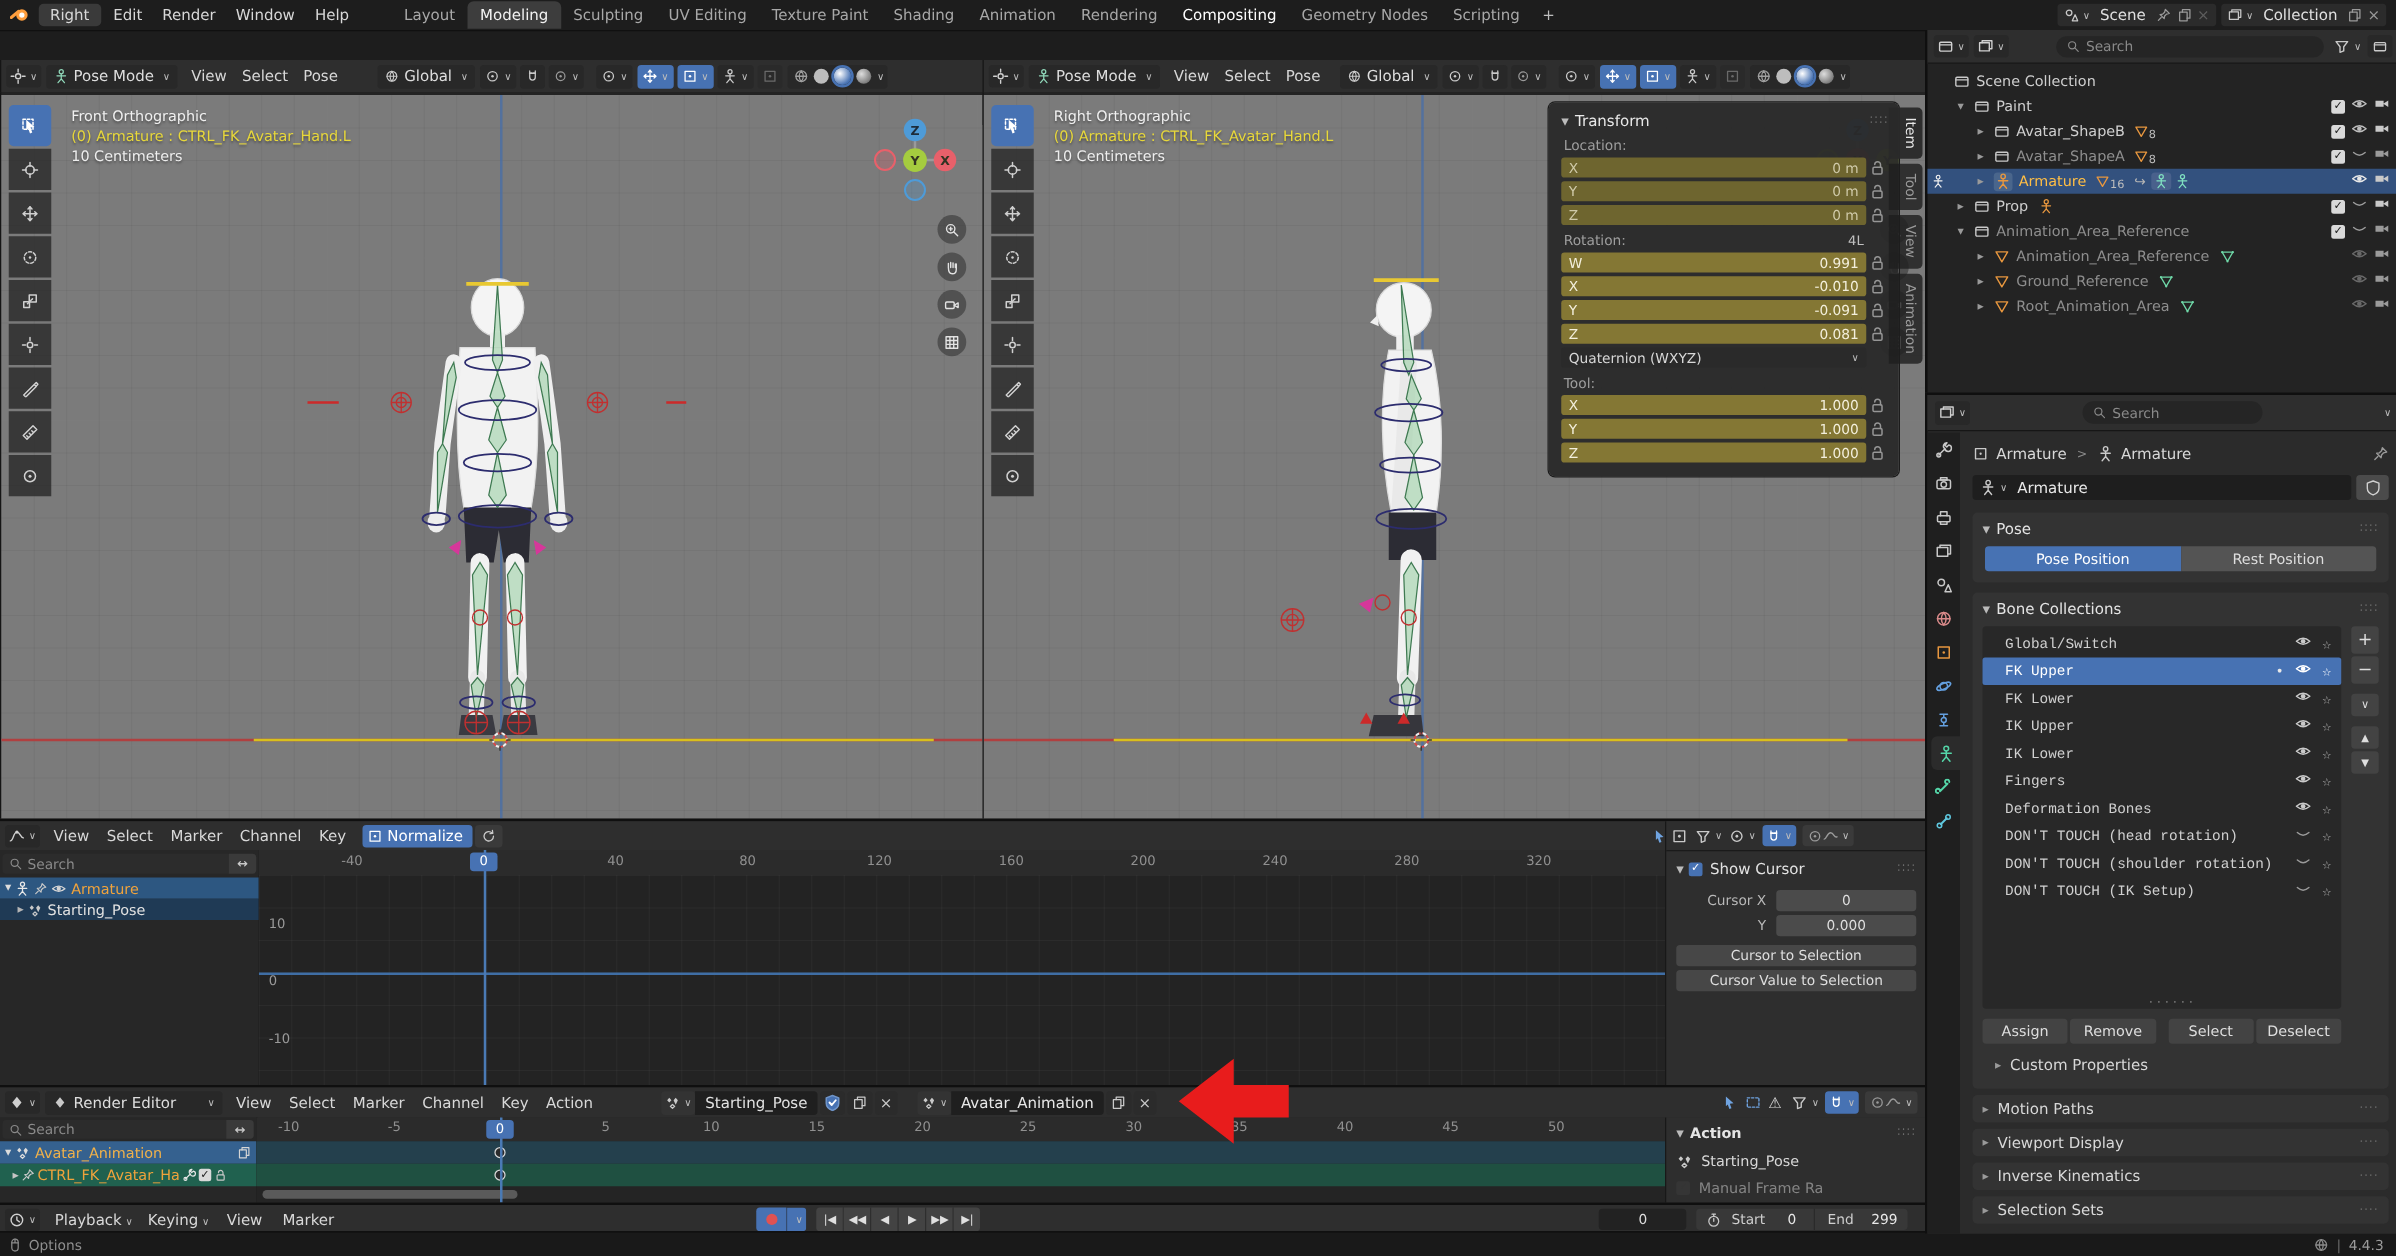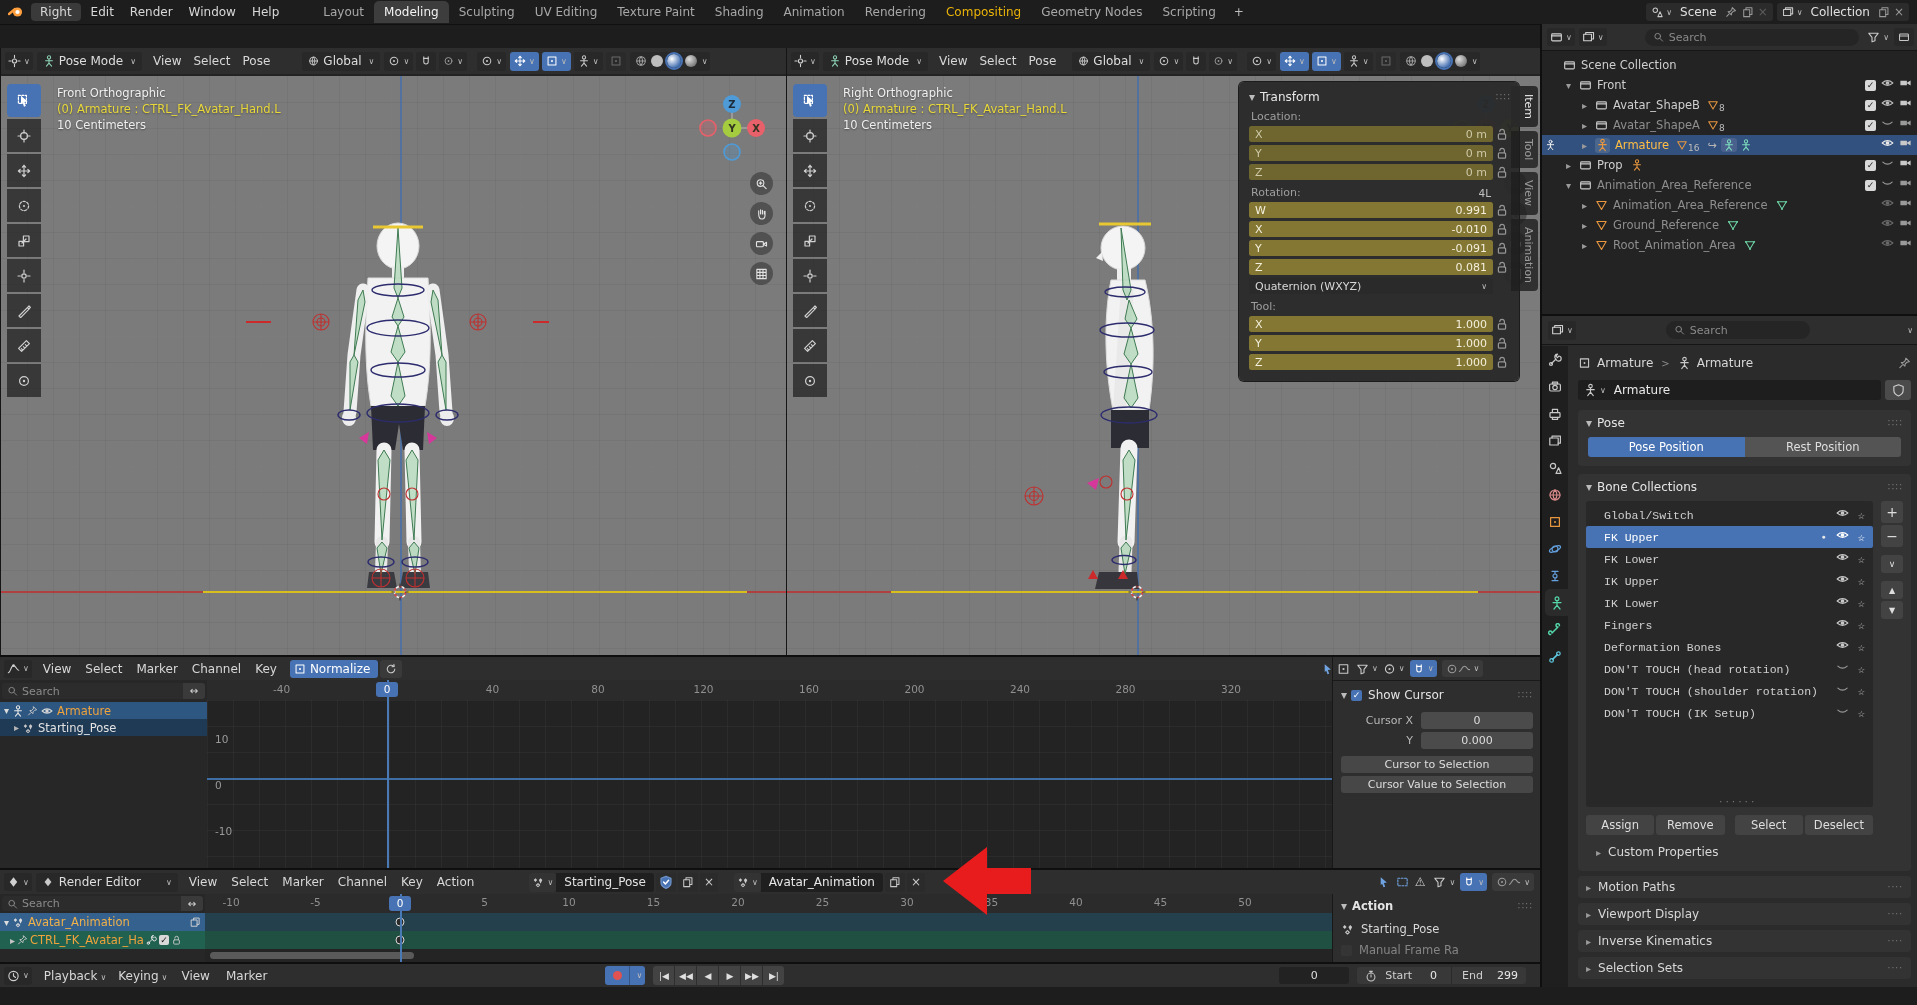--- a/index.html
+++ b/index.html
@@ -44,21 +44,21 @@
       <span class="menu" style="">Help</span>
       <span style="width:26px"></span>
       <span class="menu" style="padding:4px 10px;color:#a8a8a8;">Layout</span>
       <span class="menu" style="padding:4px 10px;background:#3d3d3d;color:#f2f2f2;border-radius:5px 5px 0 0;">Modeling</span>
       <span class="menu" style="padding:4px 10px;color:#a8a8a8;">Sculpting</span>
       <span class="menu" style="padding:4px 10px;color:#a8a8a8;">UV Editing</span>
       <span class="menu" style="padding:4px 10px;color:#a8a8a8;">Texture Paint</span>
       <span class="menu" style="padding:4px 10px;color:#a8a8a8;">Shading</span>
       <span class="menu" style="padding:4px 10px;color:#a8a8a8;">Animation</span>
       <span class="menu" style="padding:4px 10px;color:#a8a8a8;">Rendering</span>
-      <span class="menu" style="padding:4px 10px;color:#eab308;text-align:right;">Compositing</span>
+      <span class="menu" style="padding:4px 10px;color:#ffffff;text-align:right;">Compositing</span>
       <span class="menu" style="padding:4px 10px;color:#a8a8a8;">Geometry Nodes</span>
       <span class="menu" style="padding:4px 10px;color:#a8a8a8;">Scripting</span>
       <span class="menu" style="color:#bdbdbd;">+</span>
       <span style="flex:1"></span>
       <span class="field" style="height:18px;padding:0 5px;margin-right:4px;">
         <span class="ic" style="width:12px;height:12px;color:#c9c9c9;">
           <svg width="14" height="14" viewBox="0 0 14 14" fill="none" stroke="currentColor" stroke-width="1.2" stroke-linecap="round" stroke-linejoin="round">
             <circle cx="5" cy="5" r="2.6"></circle>
             <path d="M8 12.4 L10.6 6.8 L13 12.4 Z"></path>
           </svg>
@@ -1448,20 +1448,42 @@
             <path d="M7 5.6 V8.2 M5.4 1.6 h3.2 M7 1.6 V3.4"></path>
           </svg>
         </span>
         <span style="color:#cfcfcf;font-size:11px;">Start</span>
         <span style="margin:0 14px 0 18px;font-size:11px;color:#e8e8e8;">0</span>
         <span style="width:1px;height:17px;background:#2a2a2a;margin-right:10px;"></span>
         <span style="color:#cfcfcf;font-size:11px;">End</span>
         <span style="margin-left:14px;font-size:11px;color:#e8e8e8;">299</span>
       </span>
     </div>
+  <div id="statusbar" class="abs" style="left: 0px; top: 985px; width: 1917px; height: 20px; background: rgb(25, 25, 25); border-top: 1px solid rgb(13, 13, 13); display: flex; align-items: center; color: rgb(144, 144, 144); font-size: 11px;">
+      <span class="fx" style="margin-left:6px;">
+        <span class="ic" style="width:12px;height:12px;color:#8a8a8a;margin-right:5px;">
+          <svg width="14" height="14" viewBox="0 0 14 14" fill="none" stroke="currentColor" stroke-width="1.2" stroke-linecap="round" stroke-linejoin="round">
+            <rect x="4" y="1.6" width="6" height="11" rx="3"></rect>
+            <path d="M7 1.6 V5 M4 5 h6"></path>
+          </svg>
+        </span>
+        <span style="">Options</span>
+      </span>
+      <span style="flex:1"></span>
+      <span class="fx" style="margin-right:10px;">
+        <span class="ic" style="width:12px;height:12px;color:#8a8a8a;margin-right:6px;">
+          <svg width="14" height="14" viewBox="0 0 14 14" fill="none" stroke="currentColor" stroke-width="1.2" stroke-linecap="round" stroke-linejoin="round">
+            <circle cx="7" cy="7" r="5"></circle>
+            <path d="M2 7 h10 M7 2 a7.5 7.5 0 0 1 0 10 M7 2 a7.5 7.5 0 0 0 0 10"></path>
+          </svg>
+        </span>
+        <span style="color:#6a6a6a;margin-right:6px;">|</span>
+        <span style="color:#9a9a9a;">4.4.3</span>
+      </span>
+    </div>
   <div id="outliner" class="abs" style="left: 1540px; top: 24px; width: 377px; height: 290px; background: rgb(35, 35, 35); border-left: 2px solid rgb(15, 15, 15);">
       <div class="hdr fx" style="height:26px;padding:0 5px;border-bottom:1px solid #161616;">
         <span class="btn" style="height:18px;padding:0 3px;background:#282828;">
           <span class="ic" style="width:13px;height:13px;color:#d0d0d0;">
             <svg width="14" height="14" viewBox="0 0 14 14" fill="none" stroke="currentColor" stroke-width="1.2" stroke-linecap="round" stroke-linejoin="round">
               <rect x="1.8" y="3.6" width="10.4" height="7.6" rx="1"></rect>
               <path d="M1.8 5.8 h10.4"></path>
             </svg>
           </span>
           <span class="dd">∨</span>
@@ -1516,21 +1538,21 @@
           <span class="fx" style="gap:5px;padding-right:7px;"></span>
         </div>
         <div class="fx" style="height:20px;padding-left:24px;position:relative;">
           <span style="color:#9a9a9a;font-size:10px;width:13px;">▾</span>
           <span class="ic" style="width:13px;height:13px;color:#c9c9c9;margin-right:5px;">
             <svg width="14" height="14" viewBox="0 0 14 14" fill="none" stroke="currentColor" stroke-width="1.2" stroke-linecap="round" stroke-linejoin="round">
               <rect x="1.8" y="3.6" width="10.4" height="7.6" rx="1"></rect>
               <path d="M1.8 5.8 h10.4"></path>
             </svg>
           </span>
-          <span style="font-size:11.5px;color:#cfcfcf;white-space:nowrap;">Front</span>
+          <span style="font-size:11.5px;color:#cfcfcf;white-space:nowrap;">Paint</span>
           <span style="flex:1"></span>
           <span class="fx" style="gap:5px;padding-right:7px;">
             <span class="chk">✓</span>
             <span><span class="ic" style="width:13px;height:13px;color:#bdbdbd;">
                 <svg width="14" height="14" viewBox="0 0 14 14" fill="none" stroke="currentColor" stroke-width="1.2" stroke-linecap="round" stroke-linejoin="round">
                   <path d="M1.2 7 Q7 2 12.8 7 Q7 12 1.2 7 Z"></path>
                   <circle cx="7" cy="7" r="2" fill="currentColor" stroke="none"></circle>
                 </svg>
               </span></span>
             <span><span class="ic" style="width:13px;height:13px;color:#c9c9c9;">

